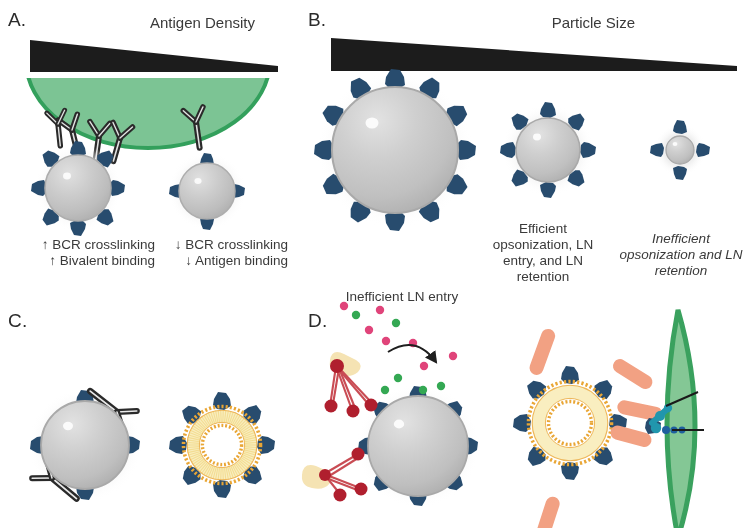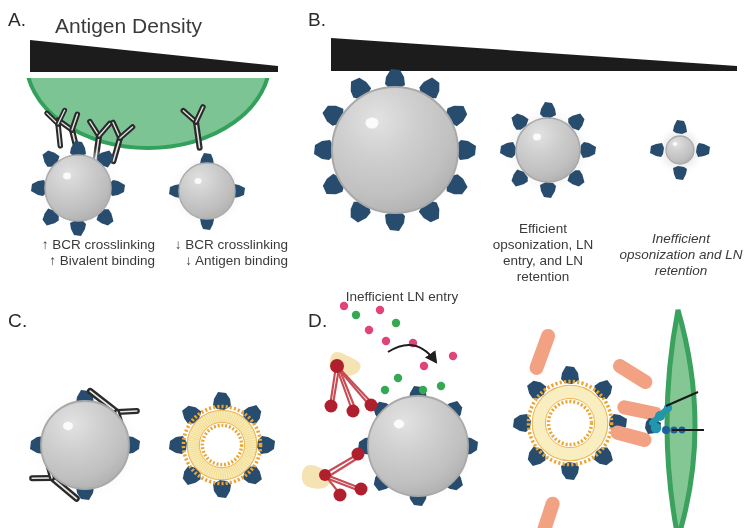--- a/index.html
+++ b/index.html
@@ -1,20 +1,20 @@
 <!DOCTYPE html>
 <html><head>
 <meta charset="utf-8">
 <style>
   html,body{margin:0;padding:0;background:#ffffff;}
   body{width:750px;height:528px;position:relative;overflow:hidden;
        font-family:"Liberation Sans", sans-serif;color:#3c3c3c;}
   .fig{position:absolute;left:0;top:0;width:750px;height:528px;}
   .panel-letter{position:absolute;font-size:19px;color:#2b2b2b;letter-spacing:.2px;}
-  .hdr{position:absolute;font-size:21px;color:#3a3a3a;text-align:left;}
+  .hdr{position:absolute;font-size:15px;color:#3a3a3a;text-align:right;}
   .cap{position:absolute;font-size:13.5px;line-height:16px;color:#3a3a3a;text-align:center;}
   .cap.left-al{text-align:right;}
   svg{display:block;overflow:visible;}
   .wedge{position:absolute;}
 </style>
 </head>
 <body>
 
 <div class="fig">
 
@@ -147,20 +147,21 @@
   <div class="cap left-al" style="left:25px;top:237px;width:130px;">
     <div>↑ BCR crosslinking</div>
     <div>↑ Bivalent binding</div>
   </div>
   <div class="cap left-al" style="left:148px;top:237px;width:140px;">
     <div>↓ BCR crosslinking</div>
     <div>↓ Antigen binding</div>
   </div>
 
   <div class="panel-letter" style="left:308px;top:9px;">B.</div>
+  <div class="hdr" style="left:415px;top:14px;width:220px;">Particle Size</div>
 
   <svg class="wedge" style="left:331px;top:38px;" width="410" height="36">
     <polygon points="0,0 406,28 406,33 0,33" fill="#1c1c1c"></polygon>
   </svg>
 
   <svg style="position:absolute;left:300px;top:78px;" width="450" height="145">
     <defs>
       <radialGradient id="pgB" cx="36%" cy="26%" r="76%">
         <stop offset="0%" stop-color="#e2e2e2"></stop>
         <stop offset="40%" stop-color="#cfcfcf"></stop>

